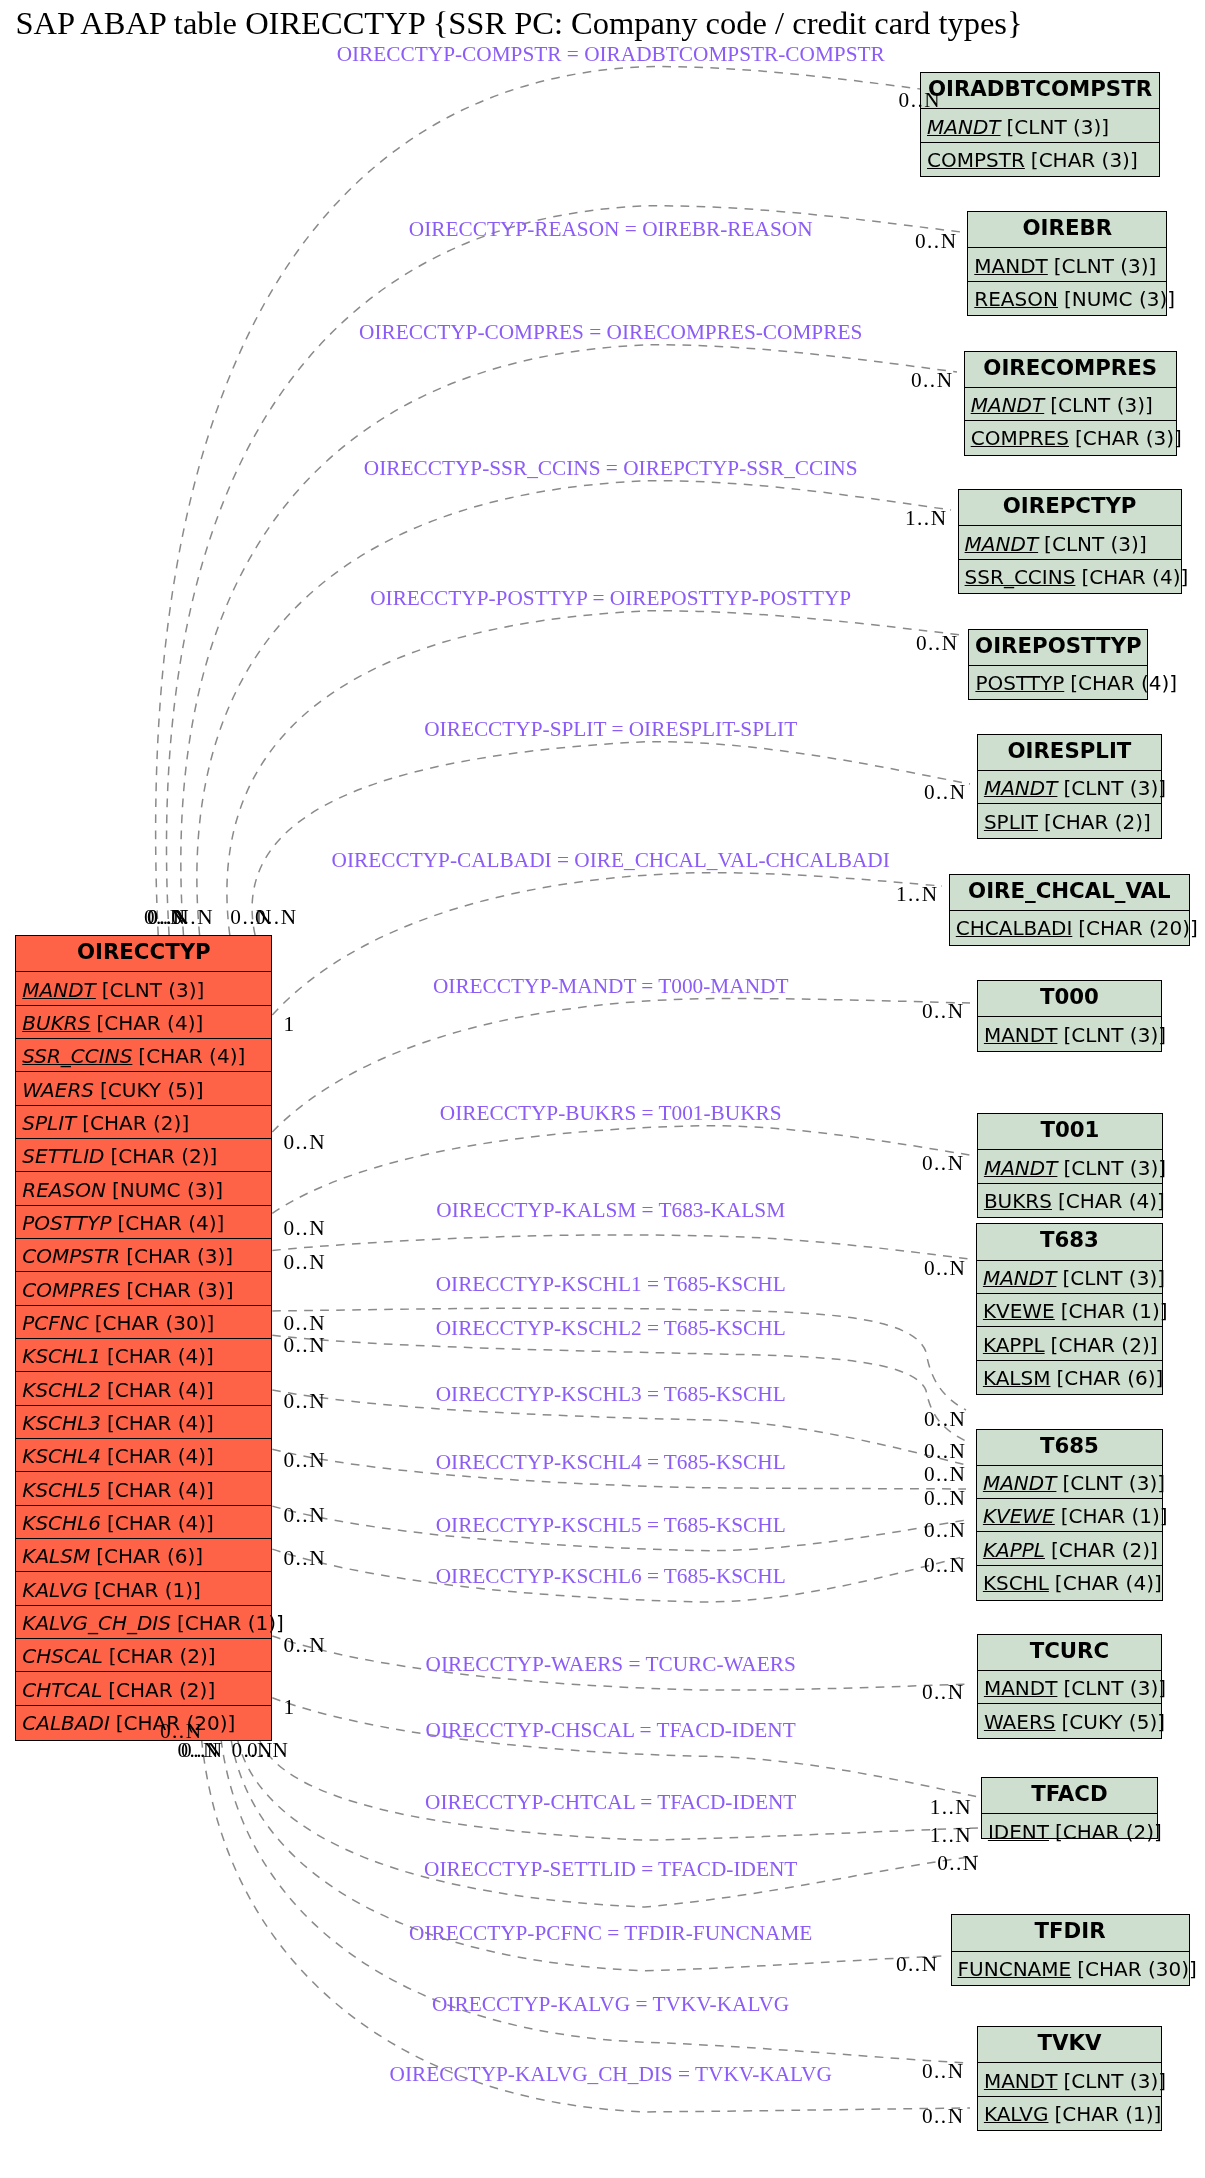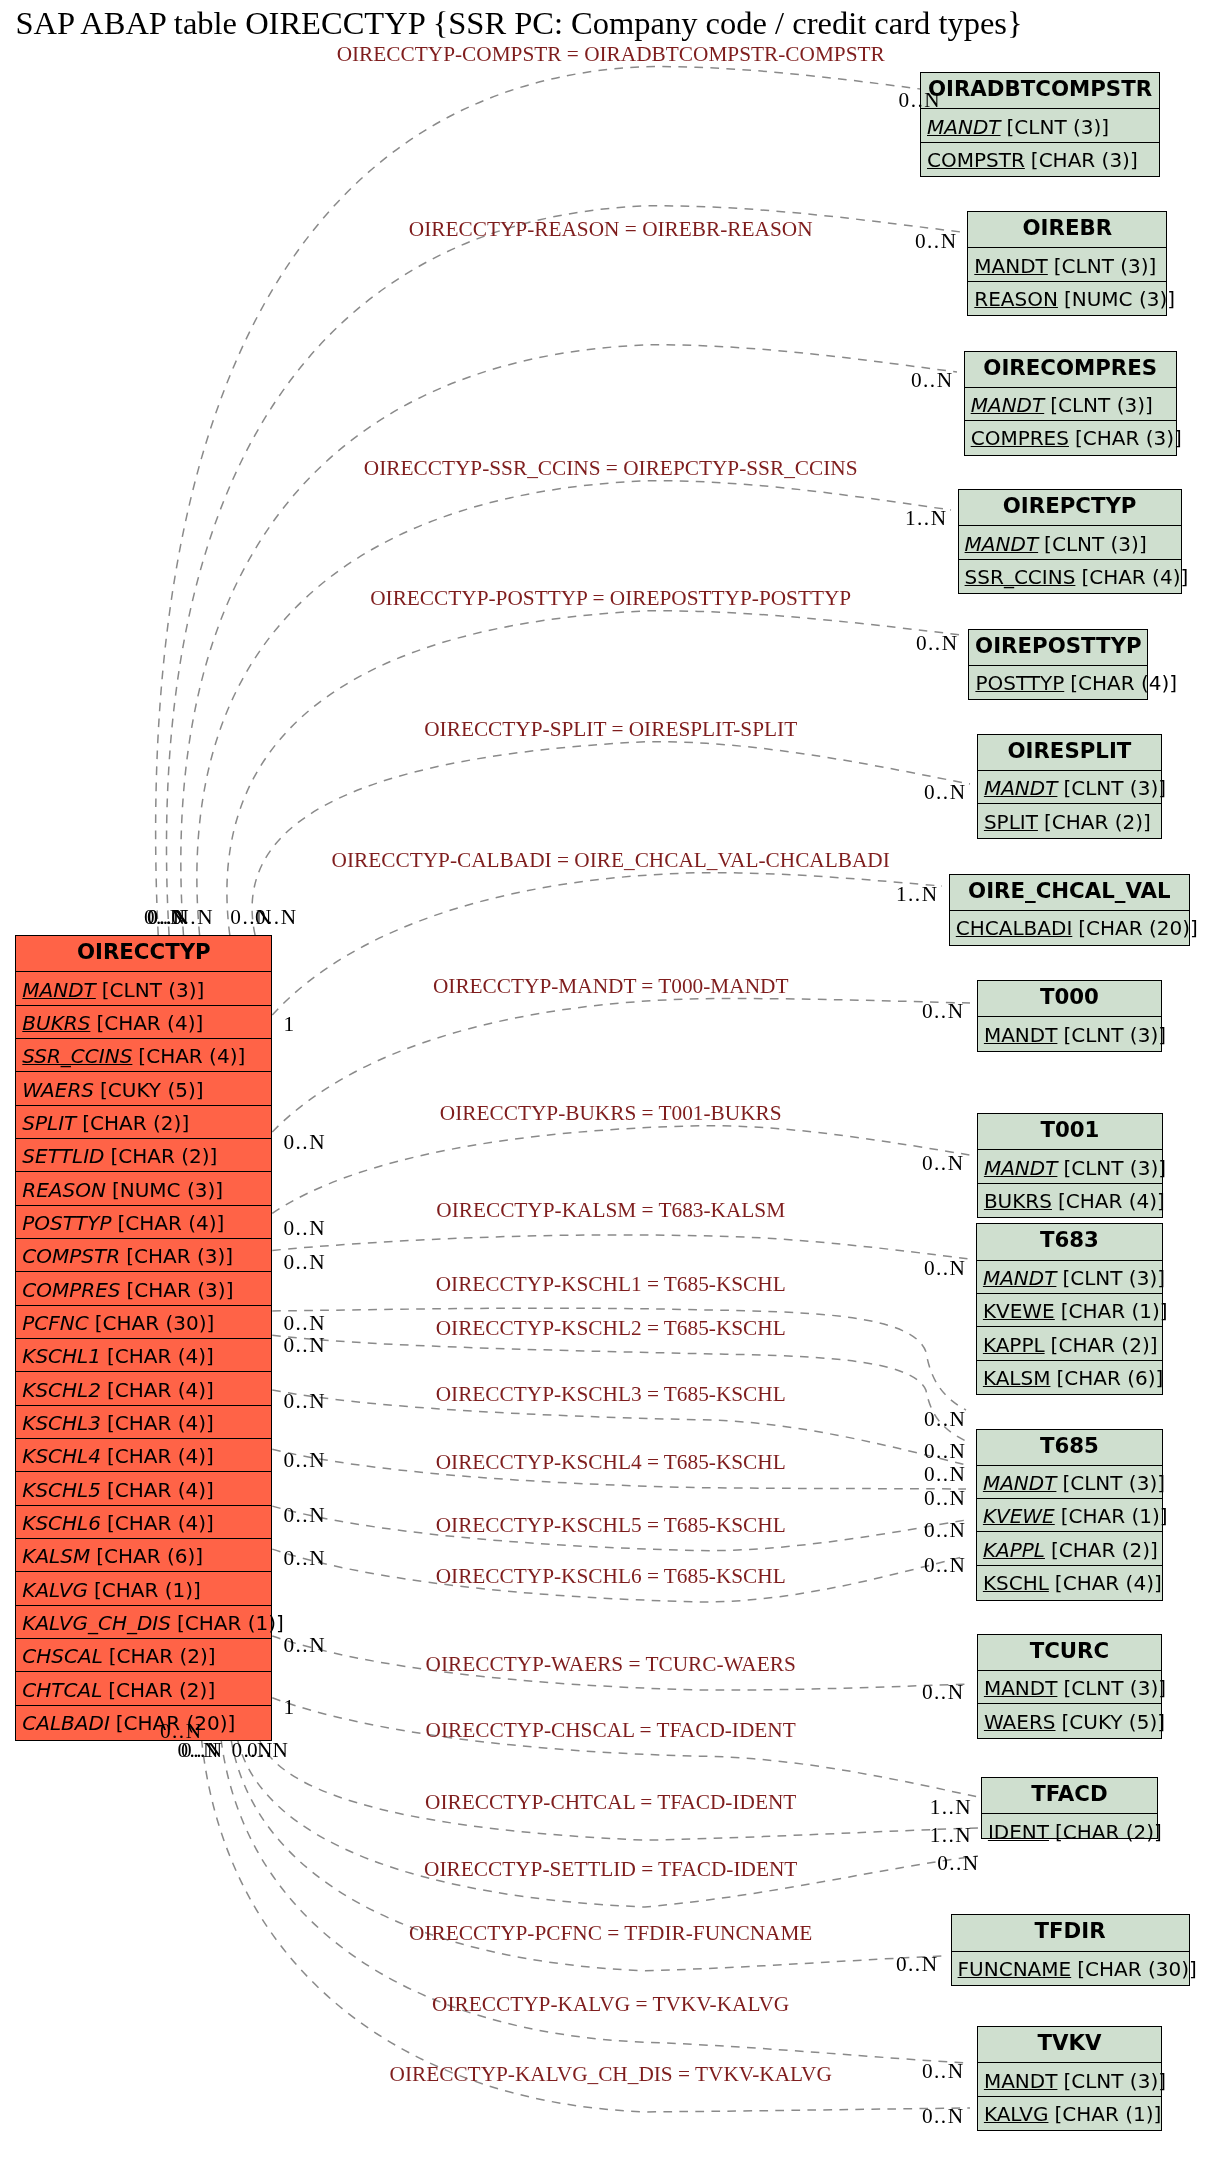--- a/index.html
+++ b/index.html
@@ -2,21 +2,21 @@
 <html><head>
 <meta charset="utf-8">
 <style>
   html,body{margin:0;padding:0;background:#ffffff;}
   #page{position:relative;width:1205px;height:2178px;overflow:hidden;background:#fff;}
   #edges{position:absolute;left:0;top:0;}
   #edges path{fill:none;stroke:#8a8a8a;stroke-width:1.5;stroke-dasharray:8.7 7.3;}
   .dtitle{position:absolute;font-family:"Liberation Serif",serif;font-size:32.5px;
           color:#000;white-space:nowrap;}
   .elabel{position:absolute;font-family:"Liberation Serif",serif;font-size:21.3px;
-          color:#7f1d1d;white-space:nowrap;transform:translateX(-50%);}
+          color:#8b5cf6;white-space:nowrap;transform:translateX(-50%);}
   .clabel{position:absolute;font-family:"Liberation Serif",serif;font-size:21.3px;
           color:#000;white-space:nowrap;letter-spacing:1.45px;}
   .ent{position:absolute;box-sizing:border-box;border:1.7px solid #000;background:#cfdfcf;}
   .ent.main{background:#ff6347;}
   .eh{box-sizing:border-box;height:35.2px;display:flex;align-items:center;justify-content:center;
       font-family:"DejaVu Sans",sans-serif;font-weight:bold;font-size:21.3px;color:#000;
       padding-bottom:4px;}
   .er{box-sizing:border-box;height:33.34px;border-top:1.7px solid #000;display:flex;
       align-items:flex-end;padding-left:6px;font-family:"DejaVu Sans",sans-serif;
       font-size:20px;color:#000;white-space:nowrap;padding-bottom:3px;}
@@ -311,20 +311,21 @@
         <span class="fn">KALVG</span>
         <span class="ft">[CHAR (1)]</span>
       </div>
 </div>
 <div class="elabel" style="left:610.7px;top:41.8px;">OIRECCTYP-COMPSTR = OIRADBTCOMPSTR-COMPSTR</div>
 <div class="clabel" style="left:144.0px;top:904.6px;">0..N</div>
 <div class="clabel" style="left:898.6px;top:88.2px;">0..N</div>
 <div class="elabel" style="left:610.7px;top:181.0px;margin-top:36px;">OIRECCTYP-REASON = OIREBR-REASON</div>
 <div class="clabel" style="left:147.0px;top:904.6px;">0..N</div>
 <div class="clabel" style="left:915.0px;top:229.1px;">0..N</div>
+<div class="elabel" style="left:610.7px;top:320.0px;">OIRECCTYP-COMPRES = OIRECOMPRES-COMPRES</div>
 <div class="clabel" style="left:147.5px;top:904.6px;">0..N</div>
 <div class="clabel" style="left:911.0px;top:368.1px;">0..N</div>
 <div class="elabel" style="left:610.7px;top:455.9px;">OIRECCTYP-SSR_CCINS = OIREPCTYP-SSR_CCINS</div>
 <div class="clabel" style="left:171.5px;top:904.6px;">0..N</div>
 <div class="clabel" style="left:905.0px;top:506.1px;">1..N</div>
 <div class="elabel" style="left:610.7px;top:586.0px;">OIRECCTYP-POSTTYP = OIREPOSTTYP-POSTTYP</div>
 <div class="clabel" style="left:230.3px;top:904.6px;">0..N</div>
 <div class="clabel" style="left:916.0px;top:631.1px;">0..N</div>
 <div class="elabel" style="left:610.7px;top:716.8px;">OIRECCTYP-SPLIT = OIRESPLIT-SPLIT</div>
 <div class="clabel" style="left:255.0px;top:904.6px;">0..N</div>

